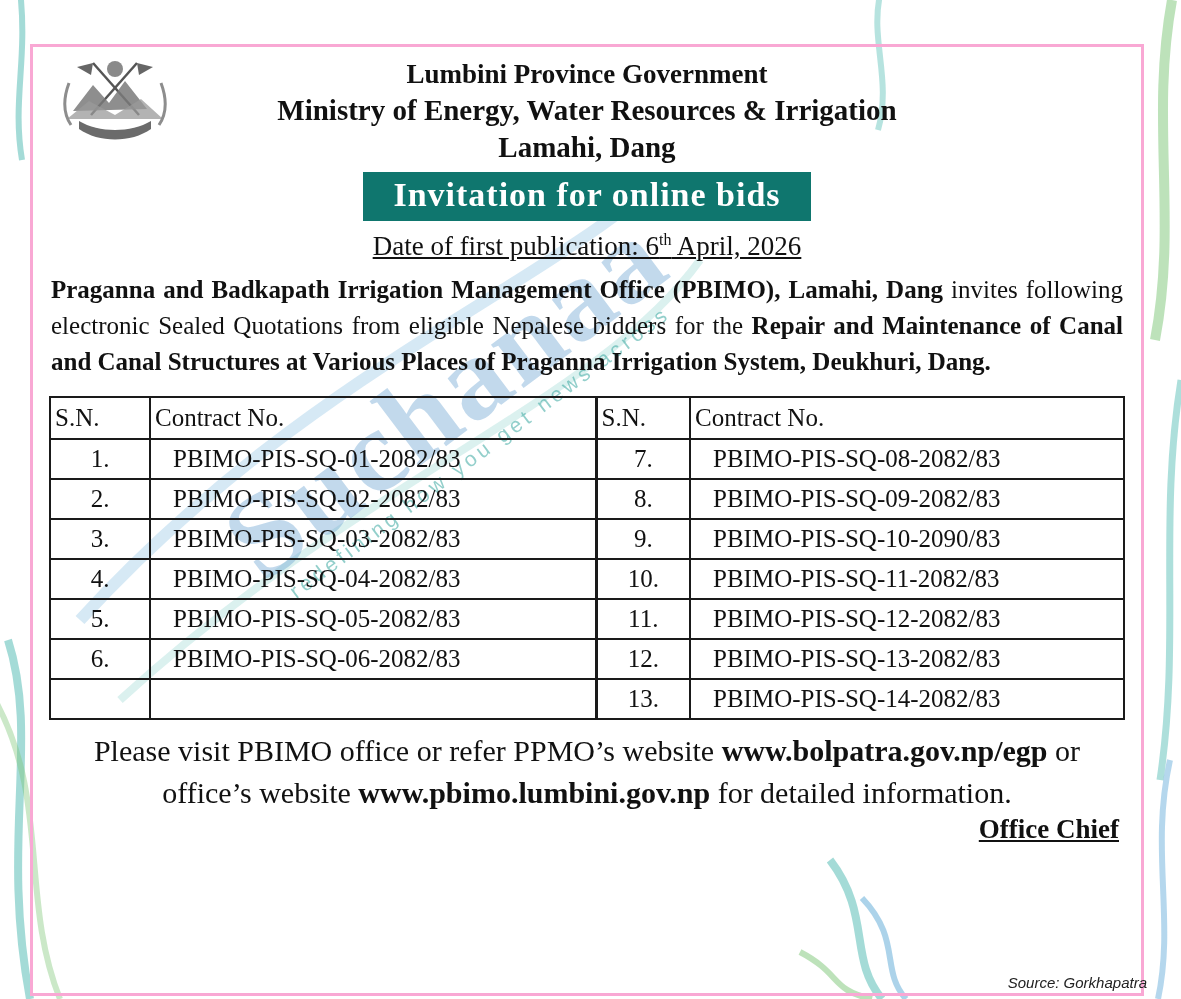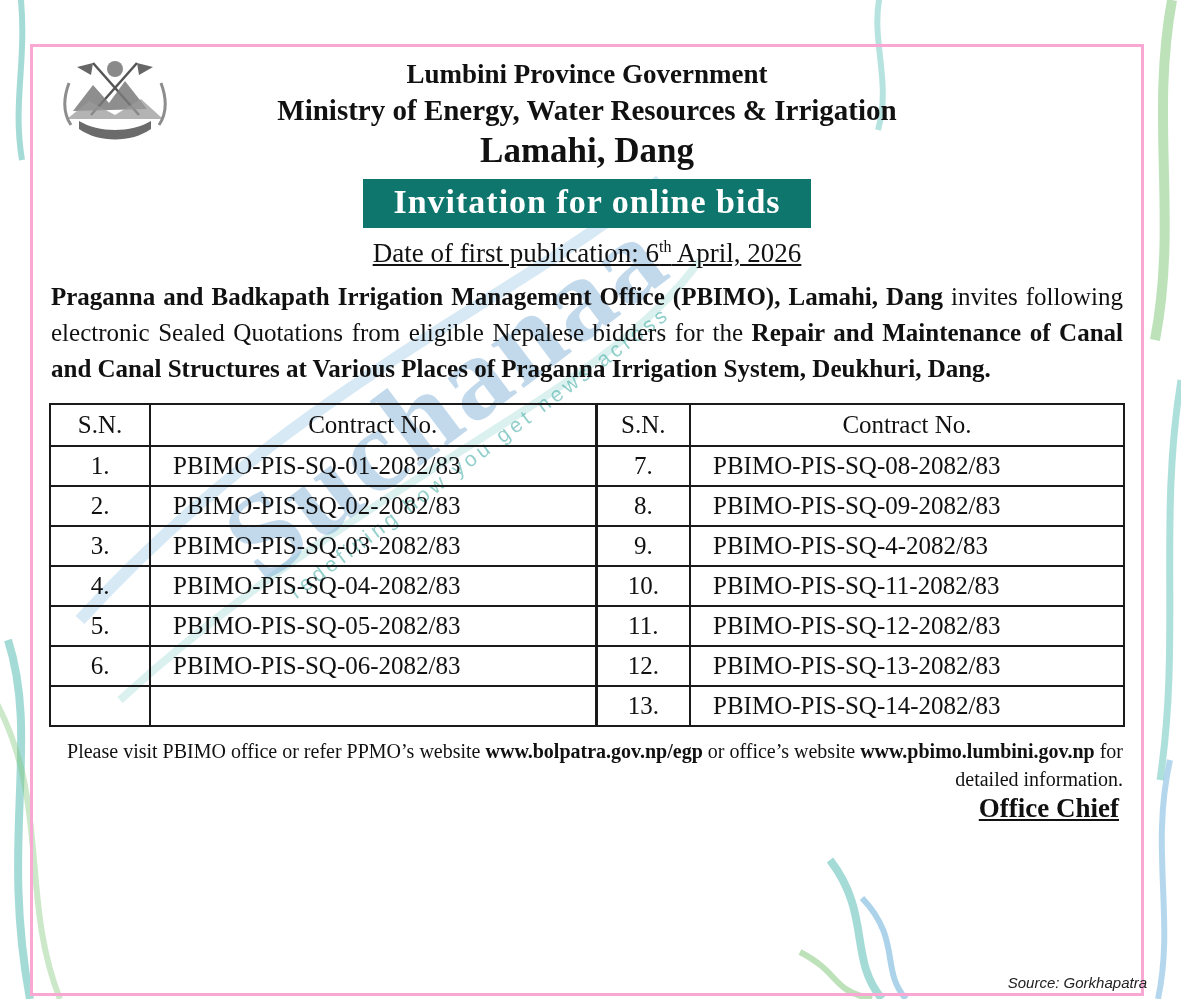--- a/index.html
+++ b/index.html
@@ -23,44 +23,44 @@
   .frame{
     position:absolute;left:30px;top:8px;width:1114px;height:952px;z-index:2;
     border:3px solid #f9a8d4;box-sizing:border-box;padding:6px 16px 8px 16px;
     text-align:center;
     margin-top:36px;
   }
   .logo{position:absolute;left:26px;top:6px;width:112px;height:92px;}
   .hdr-province{font-size:27px;font-weight:bold;margin:6px 0 2px 0;}
   .hdr-ministry{font-size:29px;font-weight:bold;margin:4px 0 4px 0;}
   .hdr-office{font-size:37px;font-weight:bold;margin:6px 0 2px 0;}
-  .hdr-location{font-size:35px;font-weight:bold;margin:2px 0 8px 0;}
+  .hdr-location{font-size:29px;font-weight:bold;margin:2px 0 8px 0;}
   .banner-wrap{margin:4px 0 10px 0;}
   .banner{
     display:inline-block;background:#0f766e;color:#fff;font-weight:bold;
     font-size:34px;letter-spacing:1px;padding:4px 30px 7px 30px;
   }
   .pub-date{font-size:27px;margin:2px 0 10px 0;}
   .pub-date .ul{text-decoration:underline;}
   .pub-date sup{font-size:16px;}
   .intro{
     text-align:justify;font-size:25px;line-height:1.44;margin:10px 2px 16px 2px;
   }
   table.contracts{
     width:100%;border-collapse:collapse;table-layout:fixed;
     font-size:25px;margin:4px 0 10px 0;background:transparent;
   }
   table.contracts th, table.contracts td{
     border:2px solid #1a1a1a;font-weight:normal;box-sizing:border-box;
   }
-  table.contracts th{padding:6px 4px;text-align:center;}
+  table.contracts th{padding:6px 4px;text-align:left;}
   td.sn{padding:5px 4px;text-align:center;}
   td.cn{padding:5px 4px 5px 22px;text-align:left;}
   .div-l{border-left-width:3px !important;}
-  .footer-note{text-align:right;font-size:20px;line-height:1.4;margin:6px 2px 0 2px;}
+  .footer-note{text-align:center;font-size:30px;line-height:1.4;margin:6px 2px 0 2px;}
   .signature{text-align:right;font-weight:bold;font-size:27px;margin:0 6px 0 0;text-decoration:underline;}
   .source{
     position:absolute;right:34px;top:974px;z-index:2;
     font-family:"Liberation Sans", sans-serif;font-style:italic;
     font-size:15px;color:#222;
   }
 </style>
 </head>
 <body>
 
@@ -140,21 +140,21 @@
       <tr>
         <td class="sn">2.</td>
         <td class="cn">PBIMO-PIS-SQ-02-2082/83</td>
         <td class="sn div-l">8.</td>
         <td class="cn">PBIMO-PIS-SQ-09-2082/83</td>
       </tr>
       <tr>
         <td class="sn">3.</td>
         <td class="cn">PBIMO-PIS-SQ-03-2082/83</td>
         <td class="sn div-l">9.</td>
-        <td class="cn">PBIMO-PIS-SQ-4-2082/83</td>
+        <td class="cn">PBIMO-PIS-SQ-10-2090/83</td>
       </tr>
       <tr>
         <td class="sn">4.</td>
         <td class="cn">PBIMO-PIS-SQ-04-2082/83</td>
         <td class="sn div-l">10.</td>
         <td class="cn">PBIMO-PIS-SQ-11-2082/83</td>
       </tr>
       <tr>
         <td class="sn">5.</td>
         <td class="cn">PBIMO-PIS-SQ-05-2082/83</td>

